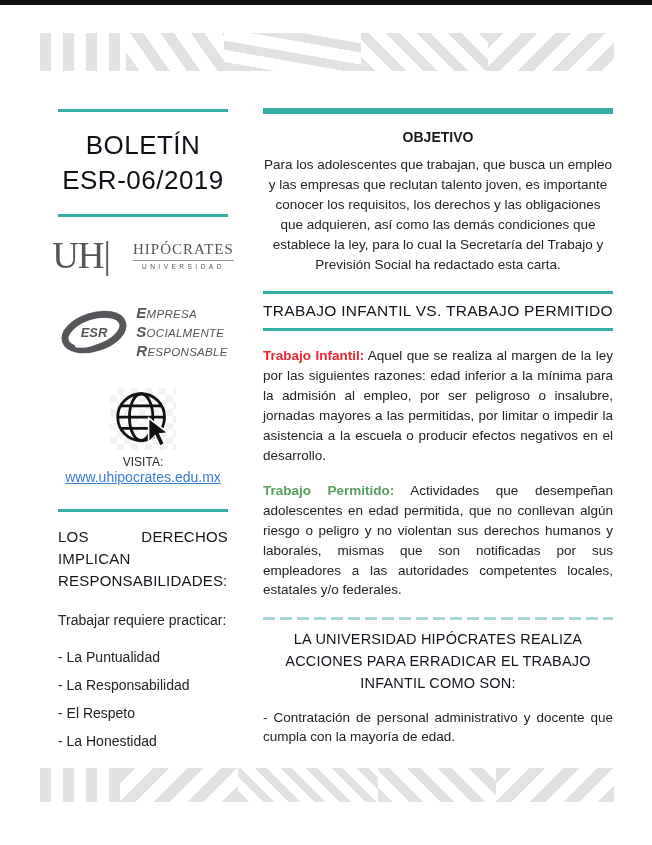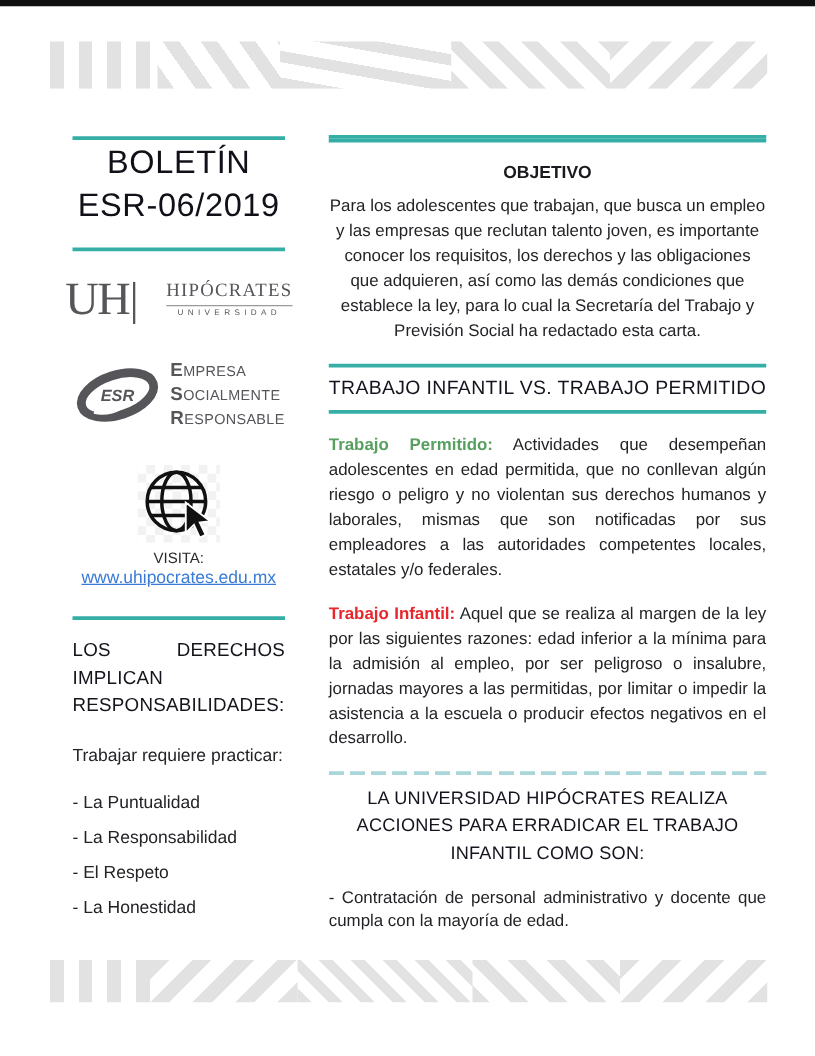--- a/index.html
+++ b/index.html
@@ -18,28 +18,28 @@
   .seg-flat   { width:24%; background:repeating-linear-gradient(10deg,#e2e2e2 0 9px,transparent 9px 21px); }
   .seg-diag-b { width:22%; background:repeating-linear-gradient(45deg,#e2e2e2 0 10px,transparent 10px 22px); }
   .seg-diag-c { width:22%; background:repeating-linear-gradient(135deg,#e2e2e2 0 11px,transparent 11px 24px); }
   .seg-diag-d { width:26%; background:repeating-linear-gradient(45deg,#e2e2e2 0 8px,transparent 8px 18px); }
 
   .rule { height:3px; background:#35afa6; width:100%; }
   .rule-dashed { height:3px; background:repeating-linear-gradient(90deg,#a9d6d8 0 12px,transparent 12px 17px); }
 
   
   .sidebar { position:absolute; left:58px; top:109px; width:170px; }
-  .bulletin-title { text-align:center; font-size:26px; letter-spacing:0.5px; color:#101018; margin:0 0 16px 0; line-height:1.35; }
+  .bulletin-title { text-align:center; font-size:26px; letter-spacing:0.5px; color:#101018; margin:16px 0 16px 0; line-height:1.35; }
   .uh-logo { margin-top:20px; display:flex; justify-content:center; align-items:center; color:#55555a;gap:18px; }
   .uh-mono { font-family:"Liberation Serif", serif; font-size:37px; line-height:1; letter-spacing:-1px; }
   .uh-right { margin-left:5px; text-align:center; }
   .uh-name { font-family:"Liberation Serif", serif; font-size:15px; letter-spacing:1px; }
   .uh-sub { font-size:6.5px; letter-spacing:3.5px; border-top:1px solid #9a9a9e; margin-top:2px; padding-top:2px; }
   .esr-logo { margin-top:30px; display:flex; align-items:center; justify-content:center; gap:6px; color:#55555a; }
-  .esr-lines { font-size:11.5px; line-height:1.25; letter-spacing:0.3px; }
+  .esr-lines { font-size:11.5px; line-height:1.25; letter-spacing:0.3px;font-style:italic; }
   .esr-lines div::first-letter { font-weight:bold; font-size:15px; }
   .globe-wrap { margin:28px auto 0 auto; width:66px; height:62px;
       background:conic-gradient(#f2f2f2 0 25%, #fff 0 50%, #f2f2f2 0 75%, #fff 0) 0 0/14px 14px; 
       display:flex; align-items:center; justify-content:center; }
   .visita { text-align:center; font-size:12px; margin-top:5px; color:#2a2a2e; }
   .weblink { display:block; text-align:center; font-size:14px; color:#3a7bd5; text-decoration:underline; cursor:pointer; }
   .blue-note { margin-top:16px; font-size:14px; line-height:1.65; color:#3a7bd5; text-align:justify; }
   .sb-rule3 { margin-top:24px; }
   .rights-heading { margin-top:14px; font-size:15px; line-height:1.45; color:#14141c; text-align:justify; letter-spacing:0.2px; }
   .practice-intro { margin-top:20px; font-size:14px; color:#232327; }
@@ -141,23 +141,23 @@
     <div class="rule"></div>
     <div class="rule"></div>
 
     <div class="objective-heading">OBJETIVO</div>
     <div class="objective-text">Para los adolescentes que trabajan, que busca un empleo y las empresas que reclutan talento joven, es importante conocer los requisitos, los derechos y las obligaciones que adquieren, así como las demás condiciones que establece la ley, para lo cual la Secretaría del Trabajo y Previsión Social ha redactado esta carta.</div>
 
     <div class="rule vs-rule-top"></div>
     <div class="vs-heading">TRABAJO INFANTIL VS. TRABAJO PERMITIDO</div>
     <div class="rule"></div>
 
+    <div class="para"><span class="lead-red">Trabajo Infantil:</span><span> Aquel que se realiza al margen de la ley por las siguientes razones: edad inferior a la mínima para la admisión al empleo, por ser peligroso o insalubre, jornadas mayores a las permitidas, por limitar o impedir la asistencia a la escuela o producir efectos negativos en el desarrollo.</span></div>
+
     <div class="para"><span class="lead-green">Trabajo Permitido:</span><span> Actividades que desempeñan adolescentes en edad permitida, que no conllevan algún riesgo o peligro y no violentan sus derechos humanos y laborales, mismas que son notificadas por sus empleadores a las autoridades competentes locales, estatales y/o federales.</span></div>
-
-    <div class="para"><span class="lead-red">Trabajo Infantil:</span><span> Aquel que se realiza al margen de la ley por las siguientes razones: edad inferior a la mínima para la admisión al empleo, por ser peligroso o insalubre, jornadas mayores a las permitidas, por limitar o impedir la asistencia a la escuela o producir efectos negativos en el desarrollo.</span></div>
 
     <div class="rule-dashed actions-rule"></div>
     <div class="actions-heading">LA UNIVERSIDAD HIPÓCRATES REALIZA ACCIONES PARA ERRADICAR EL TRABAJO INFANTIL COMO SON:</div>
     <div class="actions-list">
       <div>- Contratación de personal administrativo y docente que cumpla con la mayoría de edad.</div>
 
     </div>
   </div>
 
   <div class="band band-bottom">

